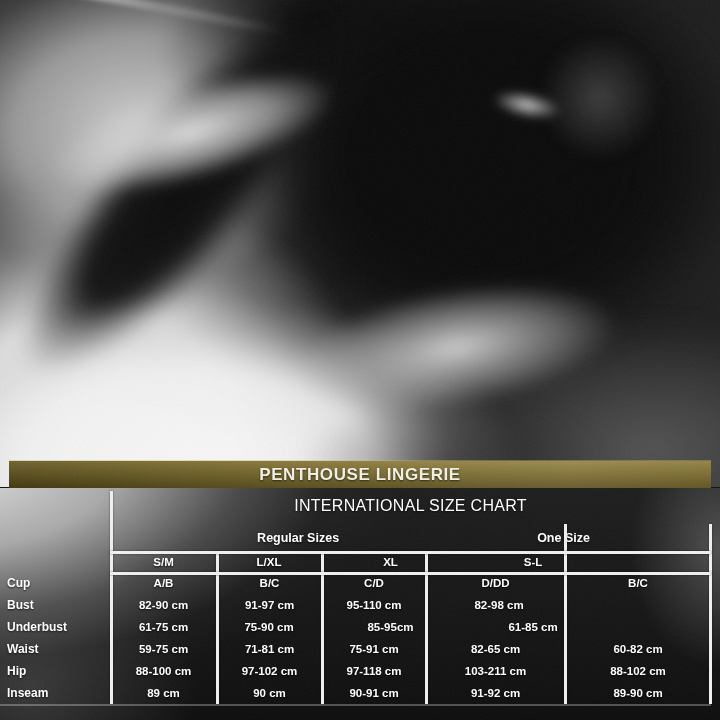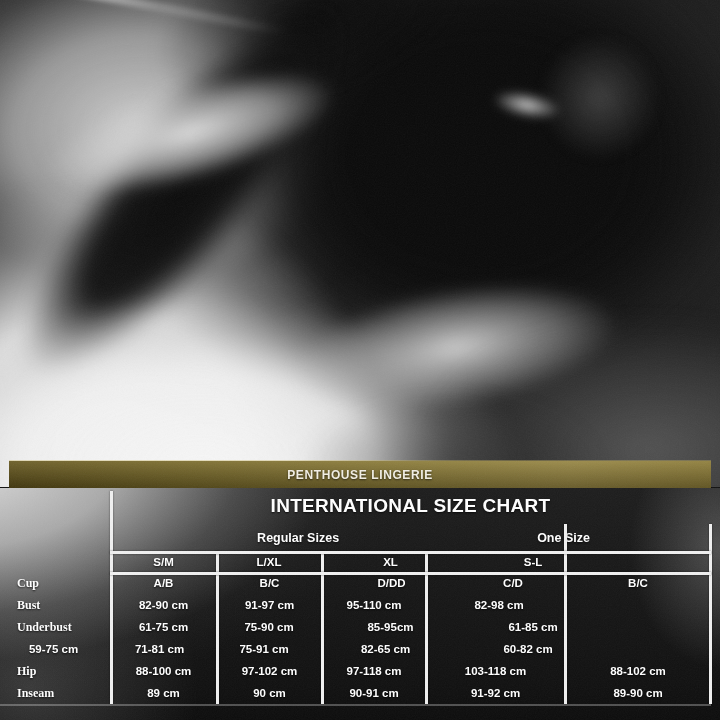--- a/index.html
+++ b/index.html
@@ -37,44 +37,44 @@
     background:radial-gradient(closest-side, rgba(130,130,130,.55), rgba(110,110,110,.3) 60%, rgba(0,0,0,0));}
   .bottom-mid-dark{left:300px;top:395px;width:300px;height:140px;filter:blur(10px);
     background:radial-gradient(closest-side, rgba(40,40,40,.55), rgba(0,0,0,0));}
 
   
   .brand-bar{position:absolute;top:461px;left:9px;width:702px;height:27px;
     display:flex;align-items:center;justify-content:center;
     background:linear-gradient(180deg, rgba(255,240,180,.16), rgba(0,0,0,.24)),
                linear-gradient(90deg, #554814 0%, #6a5c20 25%, #7d6e2e 55%, #8a7a3a 80%, #80702f 100%);
     box-shadow:0 -1px 0 rgba(200,180,100,.4), 0 1px 0 rgba(0,0,0,.6);}
-  .brand-bar span{color:#f2efe4;font-weight:bold;font-size:12px;letter-spacing:.6px;
+  .brand-bar span{color:#f2efe4;font-weight:bold;font-size:17px;letter-spacing:.6px;
     text-shadow:0 1px 2px rgba(0,0,0,.6);text-align:right;}
 
   
   .chart{position:absolute;top:488px;left:0;width:720px;height:232px;color:#fff;
     background:
       radial-gradient(560px 300px at -50px -30px, rgba(238,238,238,.96) 0%, rgba(205,205,205,.8) 30%, rgba(130,130,130,.45) 52%, rgba(60,60,60,.15) 68%, rgba(0,0,0,0) 80%),
       radial-gradient(240px 220px at 30px 200px, rgba(150,150,150,.3), rgba(0,0,0,0) 70%),
       radial-gradient(120px 160px at 720px 60px, rgba(160,160,160,.4), rgba(0,0,0,0) 75%),
       linear-gradient(180deg, #1d1d1d 0%, #161616 45%, #101010 85%, #0c0c0c 100%);}
   .chart-title{position:absolute;left:110px;top:0;width:601px;height:36px;
     display:flex;align-items:center;justify-content:center;
-    font-weight:bold;font-size:19px;letter-spacing:.3px;text-shadow:0 1px 2px rgba(0,0,0,.8);}
+    font-weight:normal;font-size:16px;letter-spacing:.3px;text-shadow:0 1px 2px rgba(0,0,0,.8);}
   .group-row{position:absolute;left:0;top:36px;width:628px;height:27px;display:flex;}
   .group-row .spacer{width:110px;}
   .gcell{display:flex;align-items:center;justify-content:center;font-weight:bold;font-size:12.5px;
     text-shadow:0 1px 2px rgba(0,0,0,.8);}
   .gcell.regular{width:455px;}
   .gcell.one{width:146px;}
   .size-row,.data-row{position:absolute;left:0;width:711px;display:flex;}
   .size-row{top:63px;height:21px;}
   .data-row{height:22px;}
   .lcell{width:110px;display:flex;align-items:center;font-weight:bold;font-size:12px;
-    padding-left:17px;box-sizing:border-box;text-shadow:0 1px 2px rgba(0,0,0,.75);font-family:Liberation Serif, serif;}
+    padding-left:7px;box-sizing:border-box;text-shadow:0 1px 2px rgba(0,0,0,.75);}
   .cell{display:flex;align-items:center;justify-content:center;font-weight:bold;font-size:11.5px;
     text-shadow:0 1px 2px rgba(0,0,0,.85);}
   .c0{width:107px;} .c1{width:105px;} .c2{width:104px;} .c3{width:139px;} .c4{width:146px;}
 
   .vline,.hline{position:absolute;background:#f0f0f0;box-shadow:0 0 2px rgba(0,0,0,.6);}
   .vline{width:3px;} .hline{height:3px;}
   .hline.faint{height:2px;background:rgba(255,255,255,.28);box-shadow:none;}
 
   
   .grain{position:absolute;top:0;left:0;pointer-events:none;opacity:.055;}
@@ -119,55 +119,56 @@
       <div class="cell c0">S/M</div>
       <div class="cell c2">L/XL</div>
       <div class="cell c3">XL</div>
       <div class="cell c4">S-L</div>
     </div>
 
     <div class="data-row" style="top:84px">
       <div class="lcell">Cup</div>
       <div class="cell c0">A/B</div>
       <div class="cell c1">B/C</div>
+      <div class="cell c2">C/D</div>
       <div class="cell c3">D/DD</div>
-      <div class="cell c2">C/D</div>
       <div class="cell c4">B/C</div>
     </div>
 
     <div class="data-row" style="top:106px">
       <div class="lcell">Bust</div>
       <div class="cell c0">82-90 cm</div>
       <div class="cell c1">91-97 cm</div>
       <div class="cell c2">95-110 cm</div>
       <div class="cell c4">82-98 cm</div>
     </div>
 
     <div class="data-row" style="top:128px">
       <div class="lcell">Underbust</div>
       <div class="cell c0">61-75 cm</div>
       <div class="cell c2">75-90 cm</div>
       <div class="cell c3">85-95cm</div>
       <div class="cell c4">61-85 cm</div>
     </div>
 
     <div class="data-row" style="top:150px">
+      <div class="lcell">Waist</div>
       <div class="cell c0">59-75 cm</div>
       <div class="cell c1">71-81 cm</div>
       <div class="cell c2">75-91 cm</div>
       <div class="cell c3">82-65 cm</div>
       <div class="cell c4">60-82 cm</div>
     </div>
 
     <div class="data-row" style="top:172px">
       <div class="lcell">Hip</div>
       <div class="cell c0">88-100 cm</div>
       <div class="cell c1">97-102 cm</div>
       <div class="cell c2">97-118 cm</div>
-      <div class="cell c3">103-118 cm</div>
+      <div class="cell c3">103-211 cm</div>
       <div class="cell c4">88-102 cm</div>
     </div>
 
     <div class="data-row" style="top:194px">
       <div class="lcell">Inseam</div>
       <div class="cell c0">89 cm</div>
       <div class="cell c1">90 cm</div>
       <div class="cell c2">90-91 cm</div>
       <div class="cell c3">91-92 cm</div>
       <div class="cell c4">89-90 cm</div>

